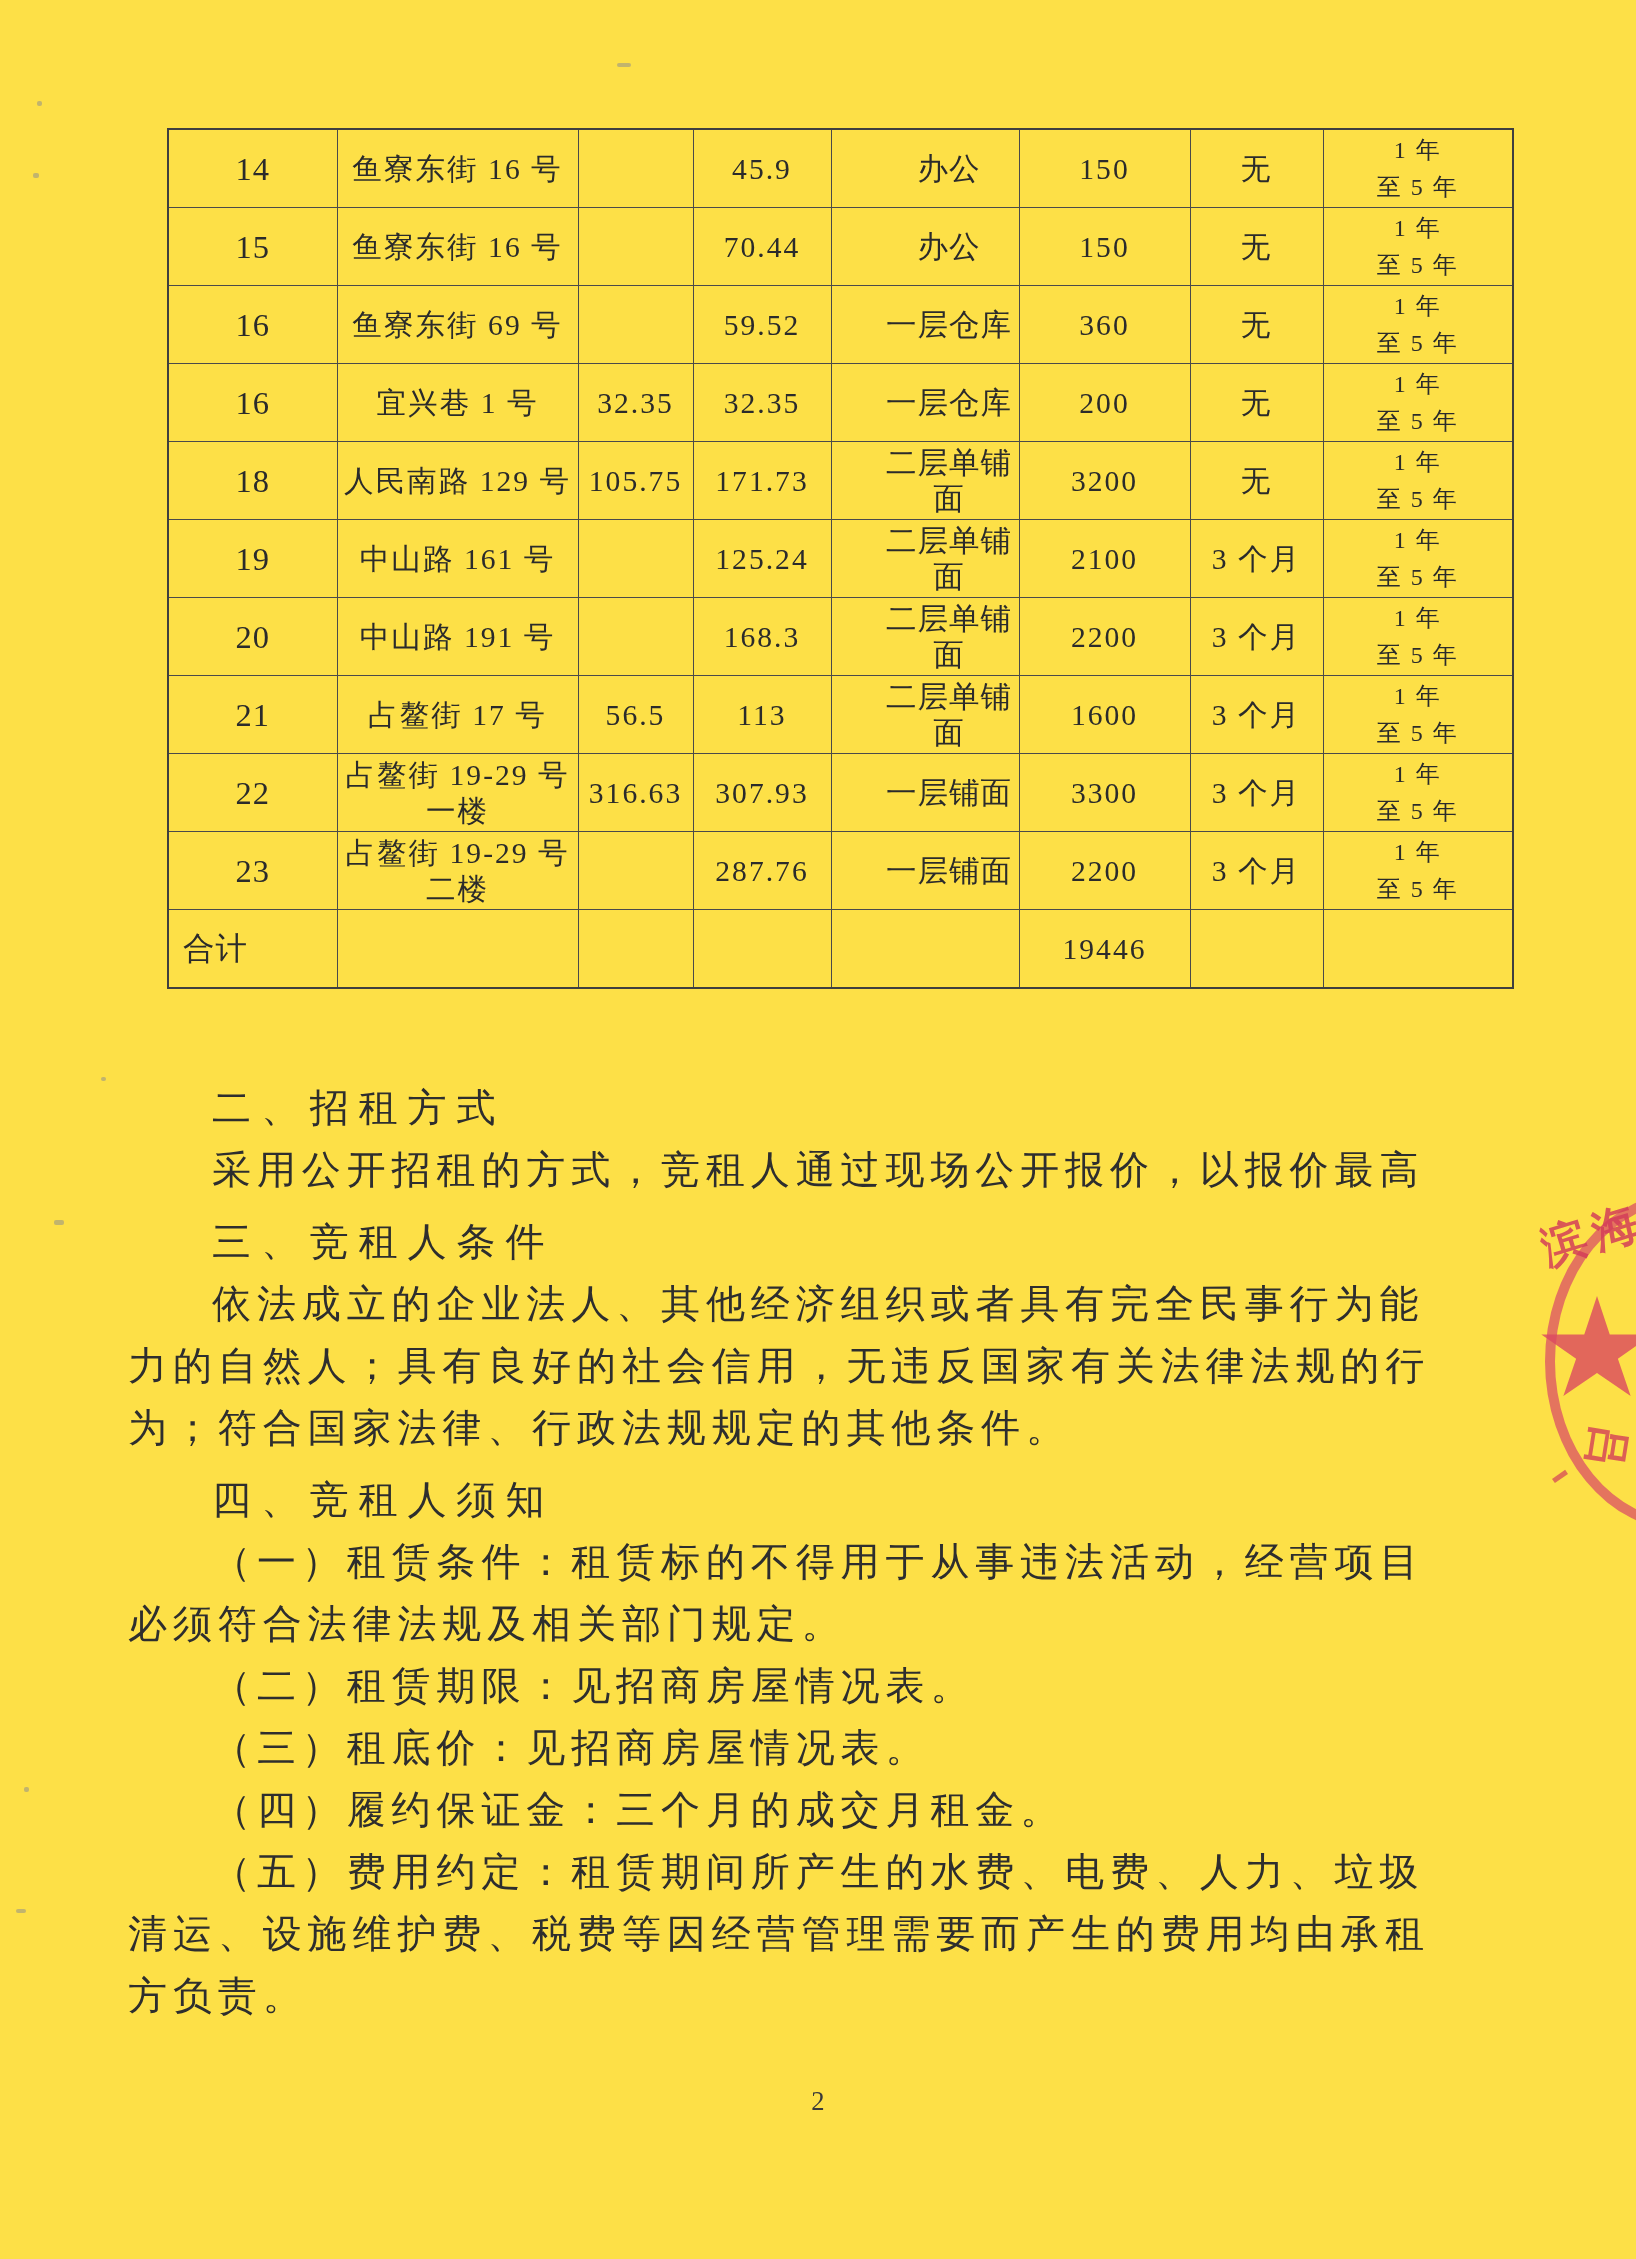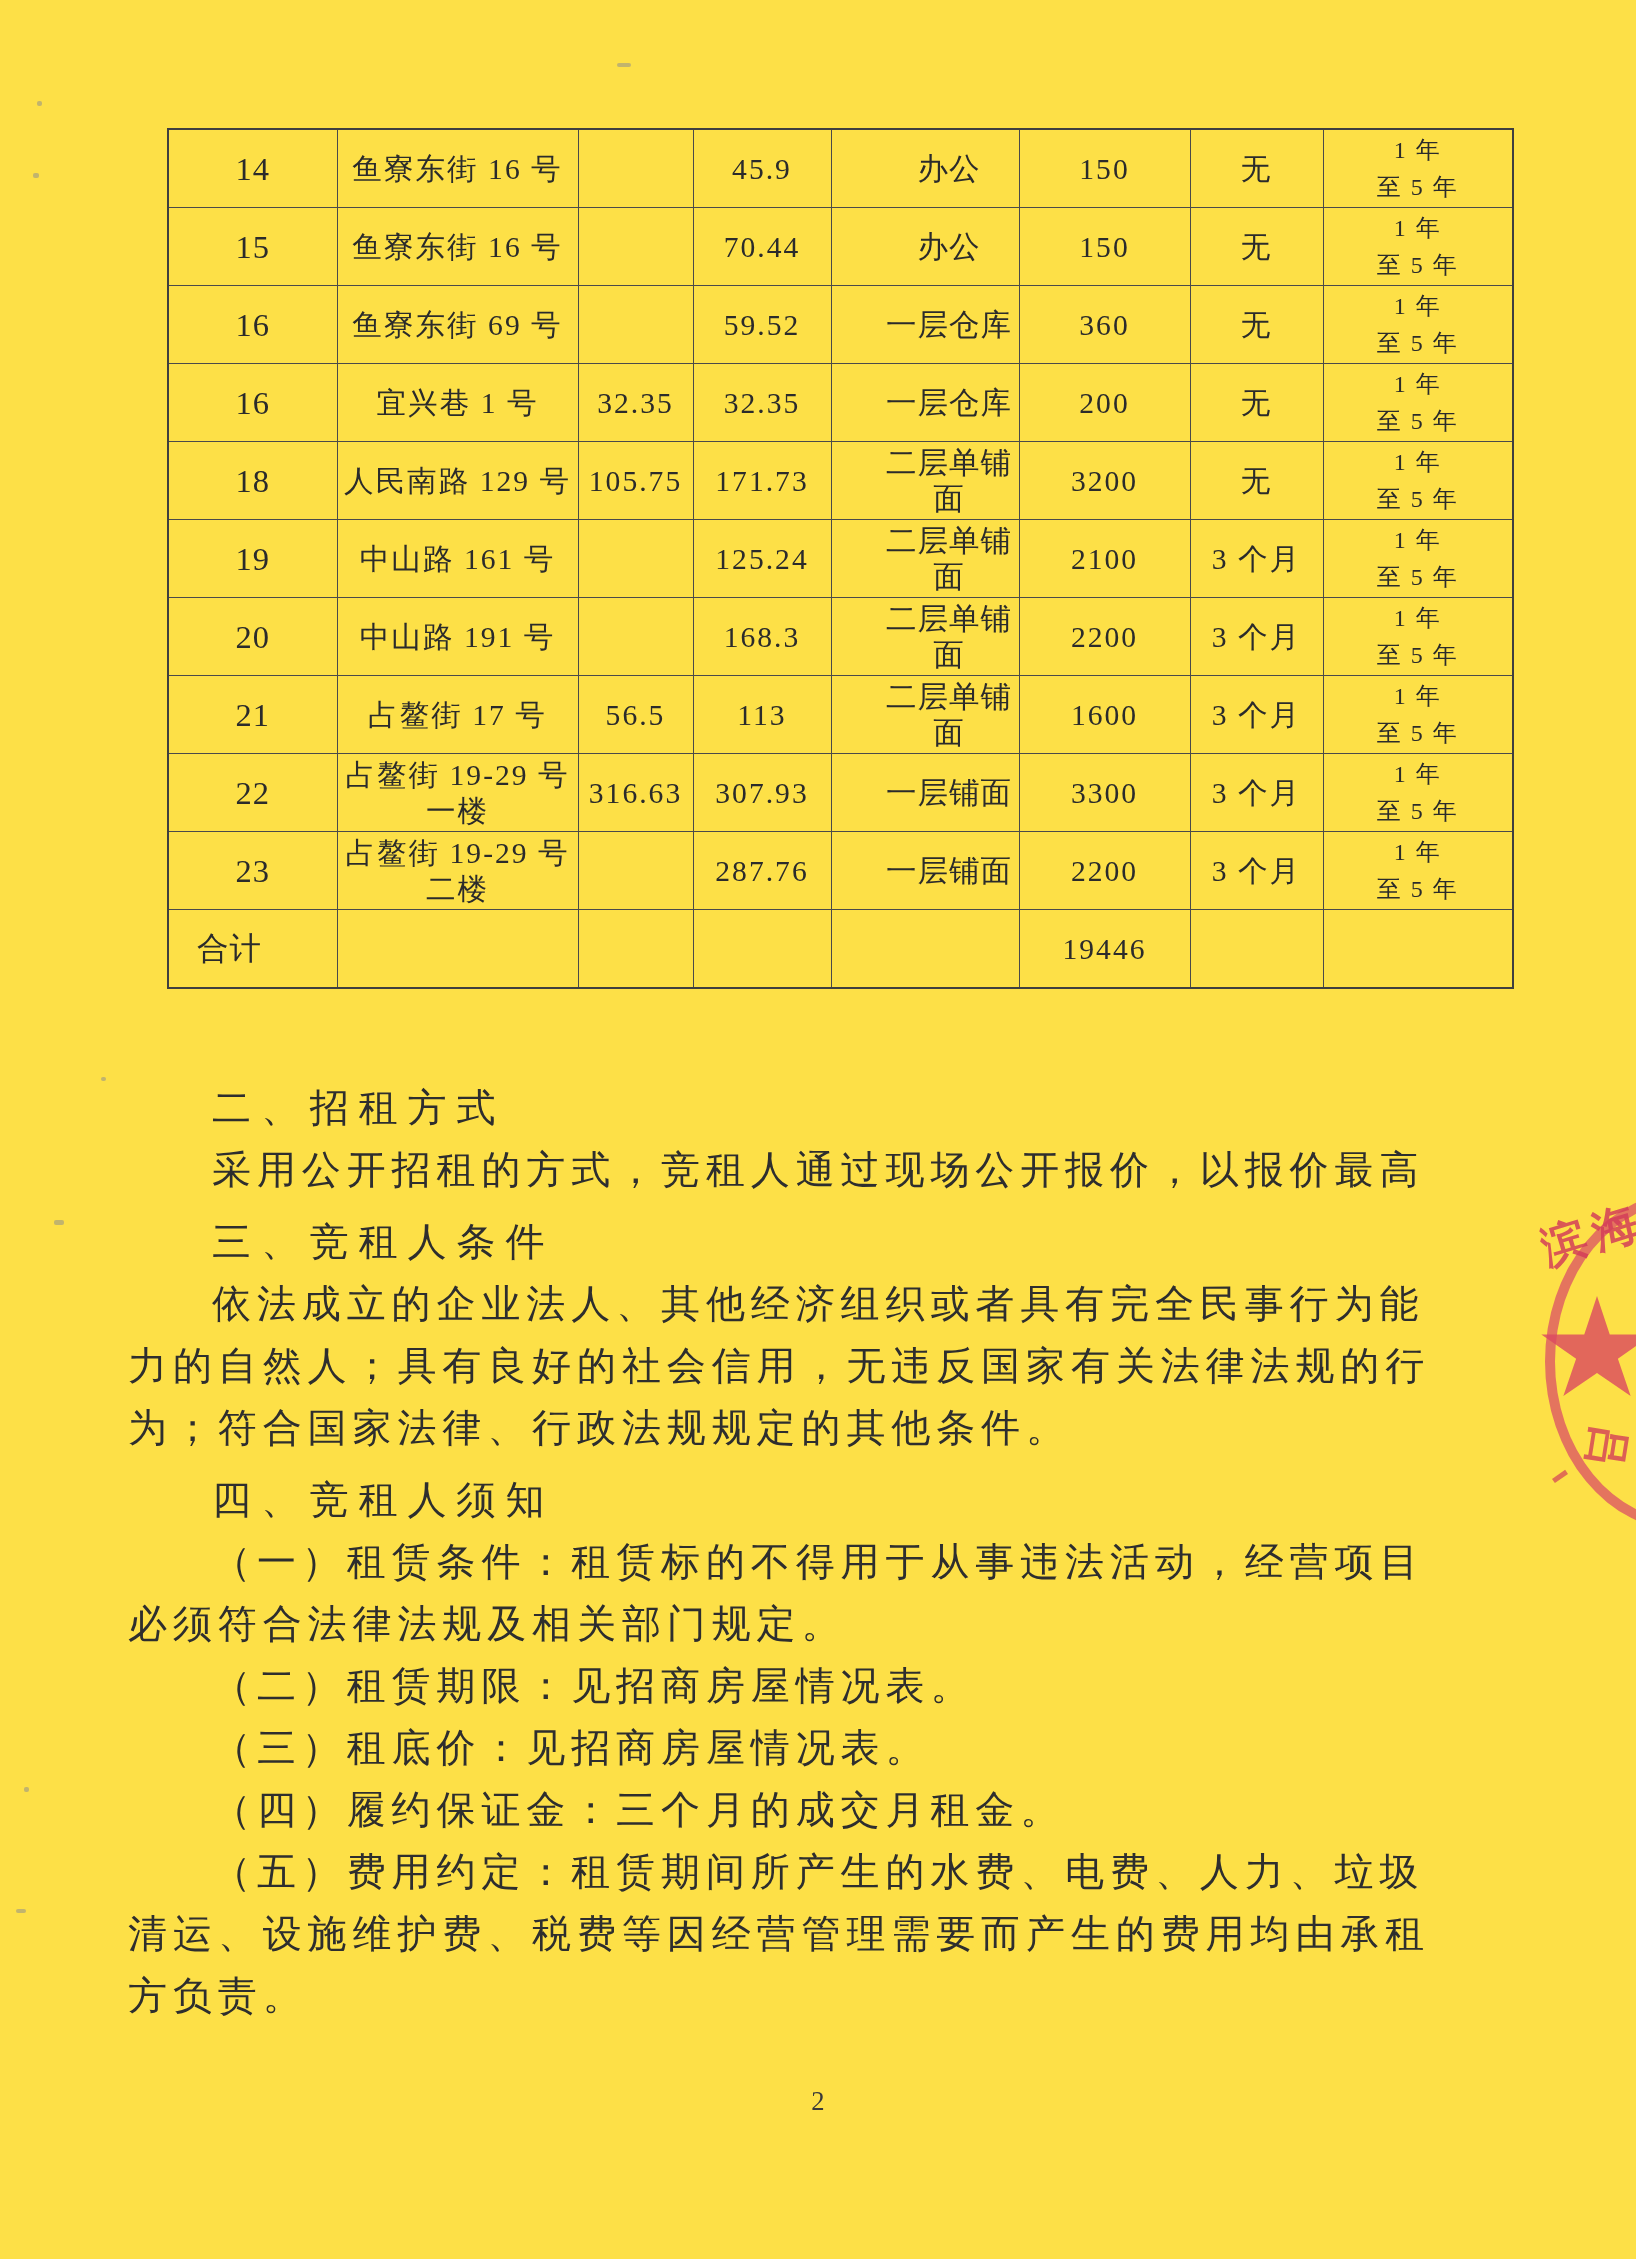--- a/index.html
+++ b/index.html
@@ -23,21 +23,21 @@
     text-align:center;vertical-align:middle;
     font-size:29.6px;color:#2b2b2b;
     letter-spacing:2px;
     padding:0;height:77px;
     white-space:pre-line;
     line-height:36px;
   }
   .rent-table td.c-no{font-size:32.5px;letter-spacing:1px;}
   .rent-table td.c-usage{font-size:30.5px;letter-spacing:1px;padding-left:48px;}
   .rent-table td.c-term{font-size:24px;line-height:37px;}
-  .rent-table tr.total td.c-no{text-align:left;padding-left:28px;font-size:31.5px;}
+  .rent-table tr.total td.c-no{text-align:left;padding-left:14px;font-size:31.5px;}
   .rent-table{border:2px solid #3f3f3f;}
   
   .sections{
     position:absolute;left:128px;top:1067px;width:1379px;
   }
   .line{
     height:62px;line-height:62px;
     font-size:39px;letter-spacing:5.9px;
     color:#2e2e2e;white-space:nowrap;
   }

